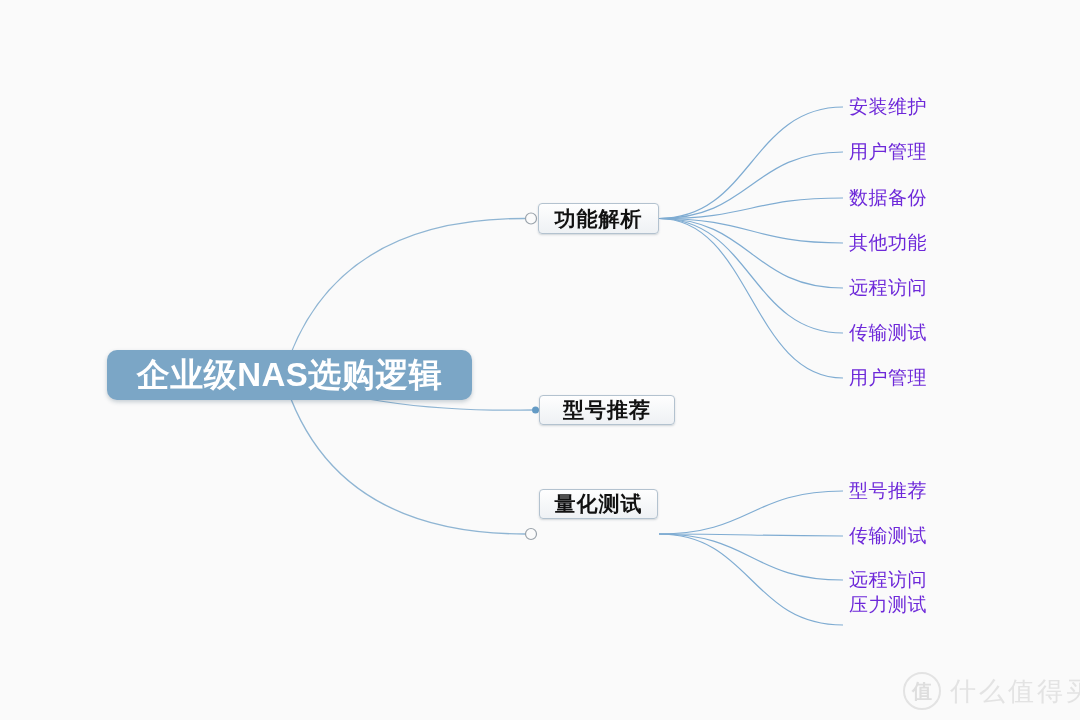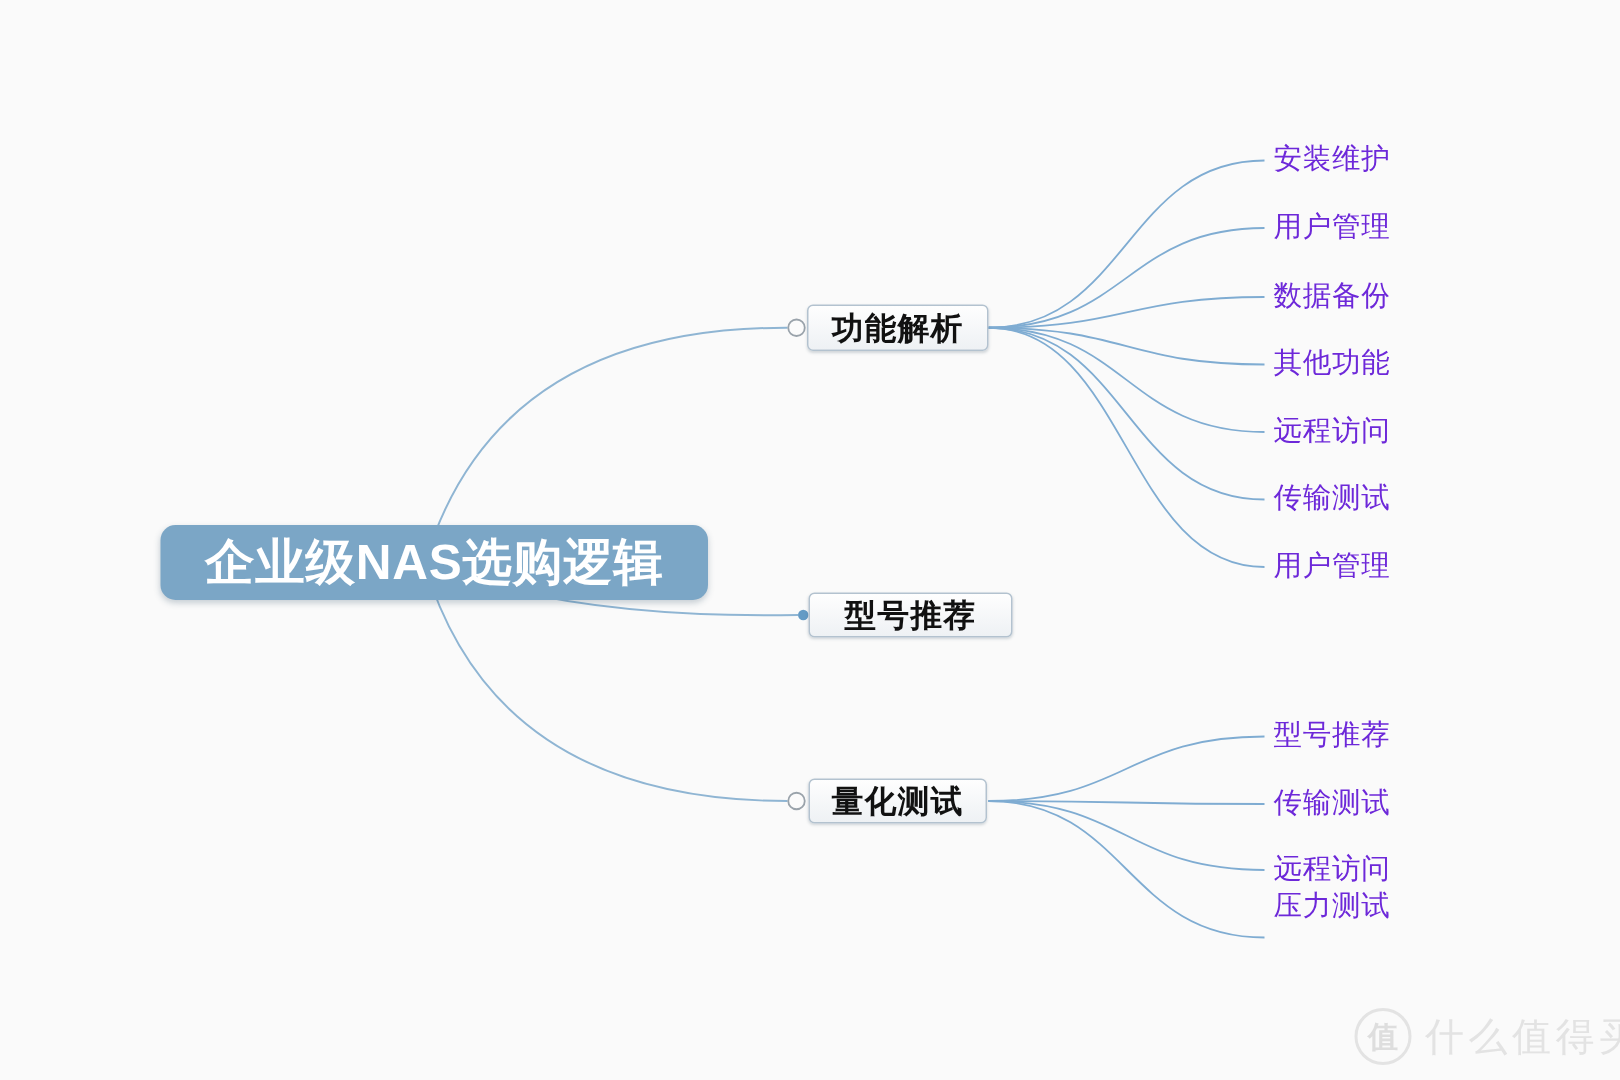--- a/index.html
+++ b/index.html
@@ -113,21 +113,21 @@
 
     <circle cx="531" cy="218.5" r="5.5" fill="#fbfbfb" stroke="#9aa3ab" stroke-width="1.2"></circle>
     <circle cx="531" cy="534" r="5.5" fill="#fbfbfb" stroke="#9aa3ab" stroke-width="1.2"></circle>
     <circle cx="535.5" cy="410" r="3.5" fill="#649bc5"></circle>
   </svg>
 
   <div class="central-node">企业级NAS选购逻辑</div>
 
   <div class="branch-node" style="left:538px; top:203px;">功能解析</div>
   <div class="branch-node" style="left:539px; top:395px; width:136px; height:30px;">型号推荐</div>
-  <div class="branch-node" style="left:539px; top:519px; width:119px; height:30px;">量化测试</div>
+  <div class="branch-node" style="left:539px; top:489px; width:119px; height:30px;">量化测试</div>
 
   <div class="child-label" style="top:94px;">安装维护</div>
   <div class="child-label" style="top:139px;">用户管理</div>
   <div class="child-label" style="top:185px;">数据备份</div>
   <div class="child-label" style="top:230px;">其他功能</div>
   <div class="child-label" style="top:275px;text-align:center;">远程访问</div>
   <div class="child-label" style="top:320px;">传输测试</div>
   <div class="child-label" style="top:365px;">用户管理</div>
 
   <div class="child-label" style="top:478px;">型号推荐</div>

